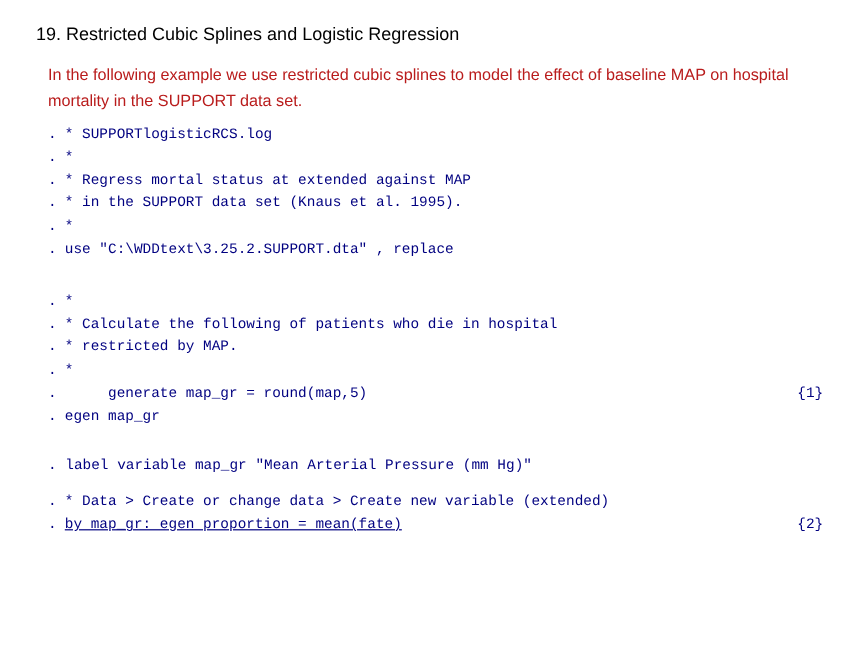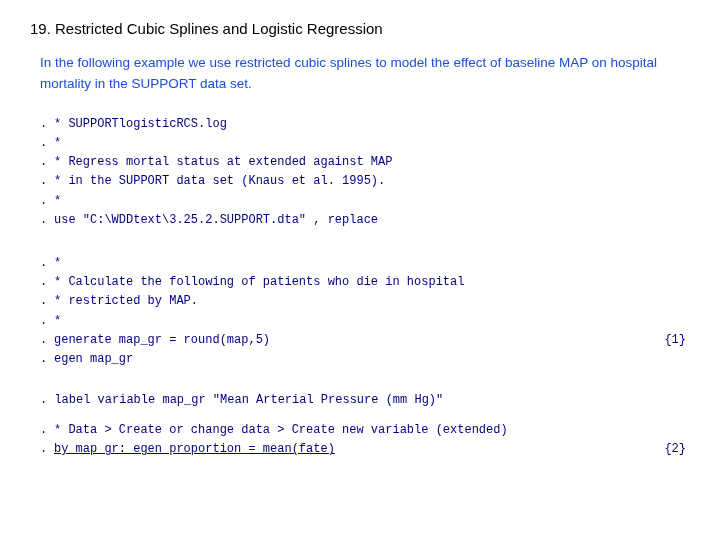--- a/index.html
+++ b/index.html
@@ -17,22 +17,22 @@
     }
     .page-title {
       font-size: 15px;
       font-weight: normal;
       margin-bottom: 16px;
       color: #000000;
     }
     .intro-text {
       font-size: 13.5px;
       line-height: 1.55;
-      color: #1d4ed8;
-      margin-bottom: 20px;
+      color: #b91c1c;
+      margin-bottom: 8px;
       margin-left: 10px;
     }
     .code-section {
       font-family: 'Courier New', Courier, monospace;
       font-size: 12px;
       color: #000080;
       line-height: 1.6;
       margin-bottom: 14px;
     }
     .code-line {
@@ -112,21 +112,21 @@
   <div class="code-line">
     <span class="dot">.</span>
     <span class="code-content">*   restricted by MAP.</span>
   </div>
   <div class="code-line">
     <span class="dot">.</span>
     <span class="code-content">*</span>
   </div>
   <div class="code-line">
     <span class="dot">.</span>
-    <span class="code-content" style="flex:1;">generate map_gr = round(map,5)</span>
+    <span class="code-content" style="flex:1;margin-left:36px;">generate map_gr = round(map,5)</span>
     <span class="line-number">{1}</span>
   </div>
   <div class="code-line">
     <span class="dot">.</span>
     <span class="code-content">egen map_gr</span>
   </div>
 </div>
 
 <div style="height:10px;"></div>
 

